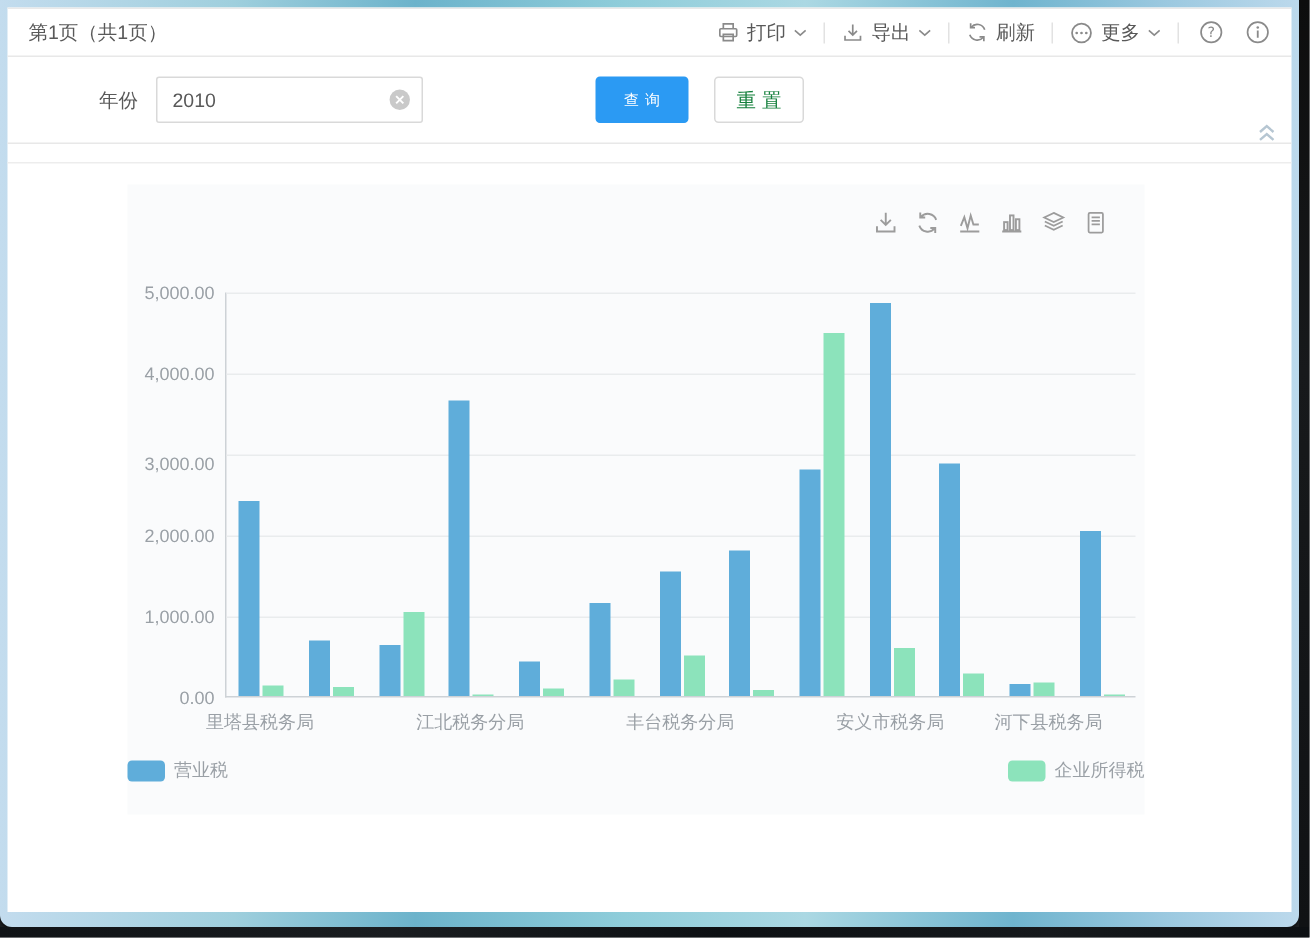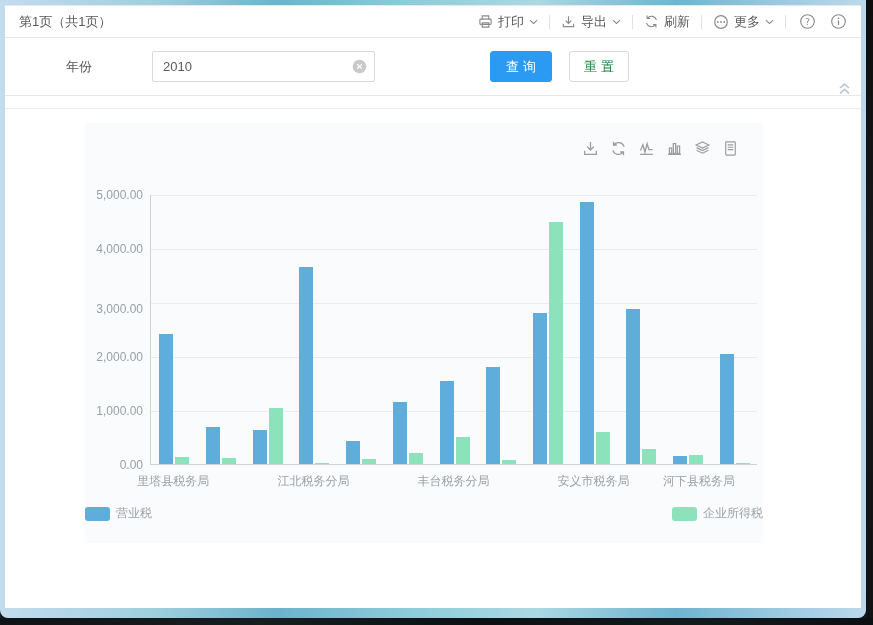--- a/index.html
+++ b/index.html
@@ -19,25 +19,25 @@
   .tb-right { display:flex; align-items:center;justify-content:center; }
   .tb-item { display:flex; align-items:center; gap:5px; font-size:13px; color:#595959; cursor:pointer; }
   .tb-sep { width:1px; height:14px; background:#e2e2e2; margin:0 11px; }
   .tb-icon { display:inline-flex; align-items:center; }
   .round-btn { display:inline-flex; margin-left:14px; cursor:pointer; }
 
   
   .filterbar { height:58px; border-bottom:1px solid #e8e8e8; display:flex; align-items:center; position:relative; }
   .f-label { font-size:13px; color:#595959; margin-left:61px; }
   .f-input-wrap { position:relative; margin-left:12px; }
-  .f-input { width:223px; height:31px; border:1px solid #d9d9d9; border-radius:2px; padding:0 28px 0 10px;
-             font-size:13px; color:#595959; outline:none; font-family:inherit;margin-left:48px; }
+  .f-input { width:178px; height:31px; border:1px solid #d9d9d9; border-radius:2px; padding:0 28px 0 10px;
+             font-size:13px; color:#595959; outline:none; font-family:inherit; }
   .clear-ic { position:absolute; right:8px; top:8px; cursor:pointer; line-height:0; }
   .btn-query { margin-left:115px; width:62px; height:31px; background:#2b9af3; border:1px solid #2b9af3; border-radius:3px;
-               color:#fff; font-size:13px; letter-spacing:4px; text-indent:4px; cursor:pointer; font-family:inherit; }
+               color:#fff; font-size:10px; letter-spacing:4px; text-indent:4px; cursor:pointer; font-family:inherit; }
   .btn-reset { margin-left:17px; width:60px; height:31px; background:#fff; border:1px solid #d9d9d9; border-radius:3px;
                color:#15803d; font-size:13px; letter-spacing:4px; text-indent:4px; cursor:pointer; font-family:inherit; }
   .collapse-btn { position:absolute; right:9px; top:44px; cursor:pointer; line-height:0; }
   .subline { height:13px; border-bottom:1px solid #ededed; }
 
   
   .card { position:relative; margin:14px 0 0 80px; width:678px; height:420px; background:#fafbfc; }
   .c-title { position:absolute; left:10px; top:12px; font-size:14px; font-weight:bold; color:#4d4d4d; }
   .c-tools { position:absolute; right:24px; top:17px; display:flex; gap:11px; }
   .c-tools .tool { cursor:pointer; line-height:0; }

